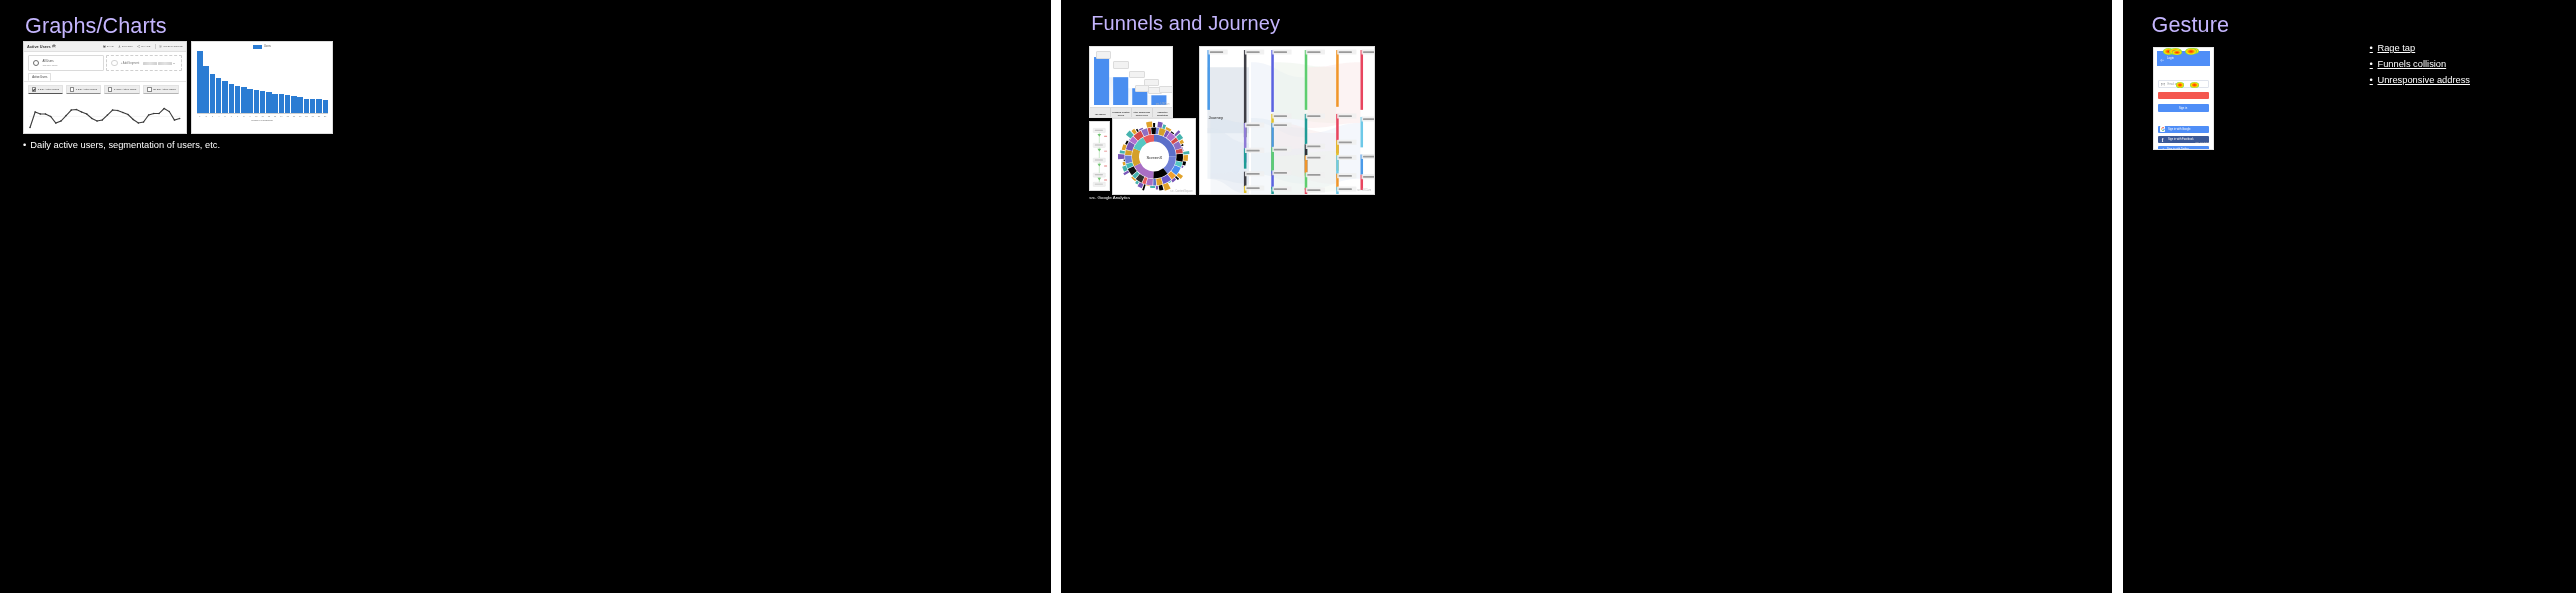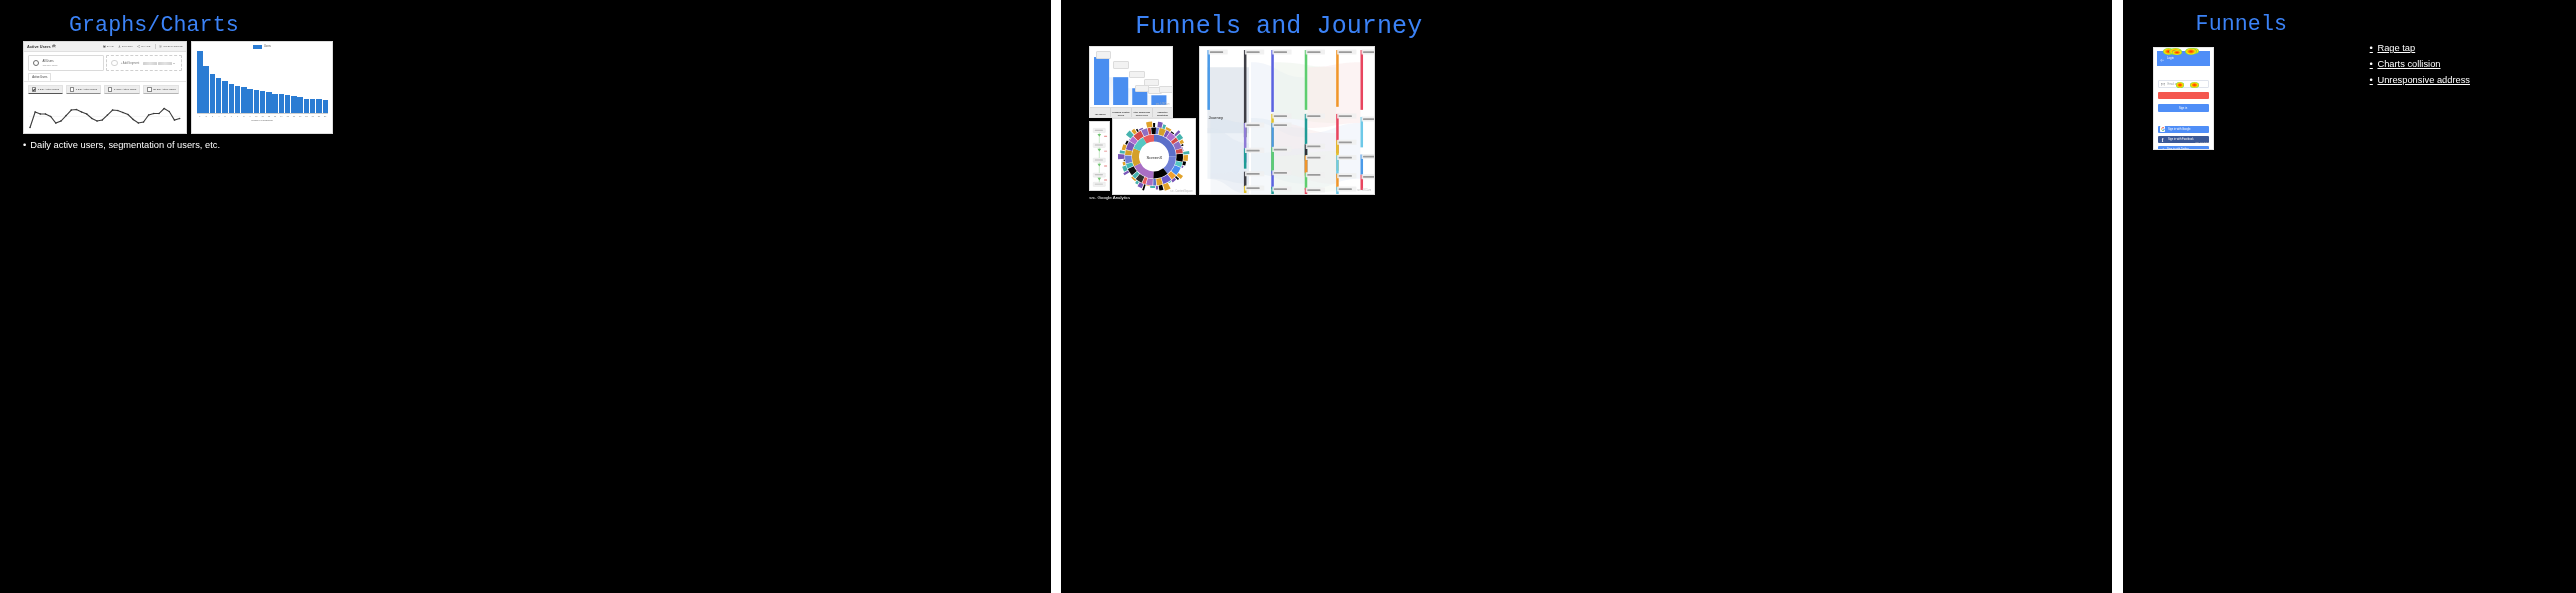--- a/index.html
+++ b/index.html
@@ -3,24 +3,24 @@
 <meta charset="utf-8">
 <style>
   html,body{margin:0;padding:0;background:#000;}
   body{width:3091px;height:594px;font-family:"Liberation Sans",sans-serif;overflow:hidden;}
   .strip{display:flex;width:3091px;height:594px;background:#000;}
   .slide{position:relative;height:594px;background:#000;flex:0 0 auto;overflow:hidden;}
   .s1{width:1051px;}
   .s2{width:1051px;}
   .s3{width:989px;}
   .divider{flex:0 0 auto;width:10.3px;height:594px;background:#ffffff;}
-  .title{position:absolute;color:#3b82f6;font-weight:400;letter-spacing:0.1px;
-         font-family:Liberation Mono, monospace;white-space:nowrap;margin-left:44px;}
+  .title{position:absolute;color:#c4b5fd;font-weight:400;letter-spacing:0.1px;
+         font-family:Liberation Sans, sans-serif;white-space:nowrap;}
   .s1 .title{left:25px;top:13.4px;font-size:21.6px;}
-  .s2 .title{left:30px;top:12.4px;font-size:25px;}
+  .s2 .title{left:30px;top:12.4px;font-size:20px;}
   .s3 .title{left:29px;top:12.4px;font-size:21.6px;}
 
   
   .ga-panel{position:absolute;left:23px;top:41px;width:164px;height:93px;background:#fff;
             border:0.5px solid #d9d9d9;box-sizing:border-box;overflow:hidden;}
   .ga-head{height:9.8px;background:#f1f1f1;border-bottom:0.5px solid #e0e0e0;display:flex;
            align-items:center;padding:0 3.1px;box-sizing:border-box;}
   .ga-head-title{font-size:3.9px;font-weight:bold;color:#333;}
   .shield{width:3.6px;height:4.1px;margin-left:1.5px;background:#7b7b7b;
           clip-path:polygon(50% 0,100% 22%,100% 62%,50% 100%,0 62%,0 22%);position:relative;}
@@ -606,21 +606,21 @@
       <div class="journey-lab">Journey</div>
       <div class="src-lab" style="right:3.1px;bottom:2.1px;">src. UXCam</div>
     </div>
 
     <div class="src-white" style="left:28px;top:195px;">src. Google Analytics</div>
   </div>
 
   <div class="divider"></div>
 
   <div class="slide s3">
-    <div class="title">Funnels</div>
+    <div class="title">Gesture</div>
 
     <div class="phone">
       <div class="ph-bar">
         <span class="ph-back">
           <svg viewBox="0 0 16 16" style="width:4.6px;height:4.6px">
               <path d="M7 3 L2 8 L7 13 M2 8 H14" stroke="#fff" stroke-width="1.3" fill="none"></path>
             </svg>
         </span>
         <span class="ph-bar-t">Login</span>
       </div>
@@ -670,19 +670,19 @@
         </span>
         <span class="ph-soc-t">Sign in with Twitter</span>
         <span class="heat" style="left:18.5px;top:1.5px;width:10.3px;height:5.7px;background:radial-gradient(ellipse at center,#ff2a00 0%,#ff8c00 32%,#ffe600 52%,#7bd64a 72%,rgba(110,190,255,0) 100%);"></span>
       </div>
 
       <div class="ph-src">src. UXCam</div>
     </div>
 
     <ul class="bullets3">
       <li><span class="dot">•</span><span>Rage tap</span></li>
-      <li><span class="dot">•</span><span>Charts collision</span></li>
+      <li><span class="dot">•</span><span>Funnels collision</span></li>
       <li><span class="dot">•</span><span>Unresponsive address</span></li>
     </ul>
   </div>
 
 </div>
 
 
 </body></html>

